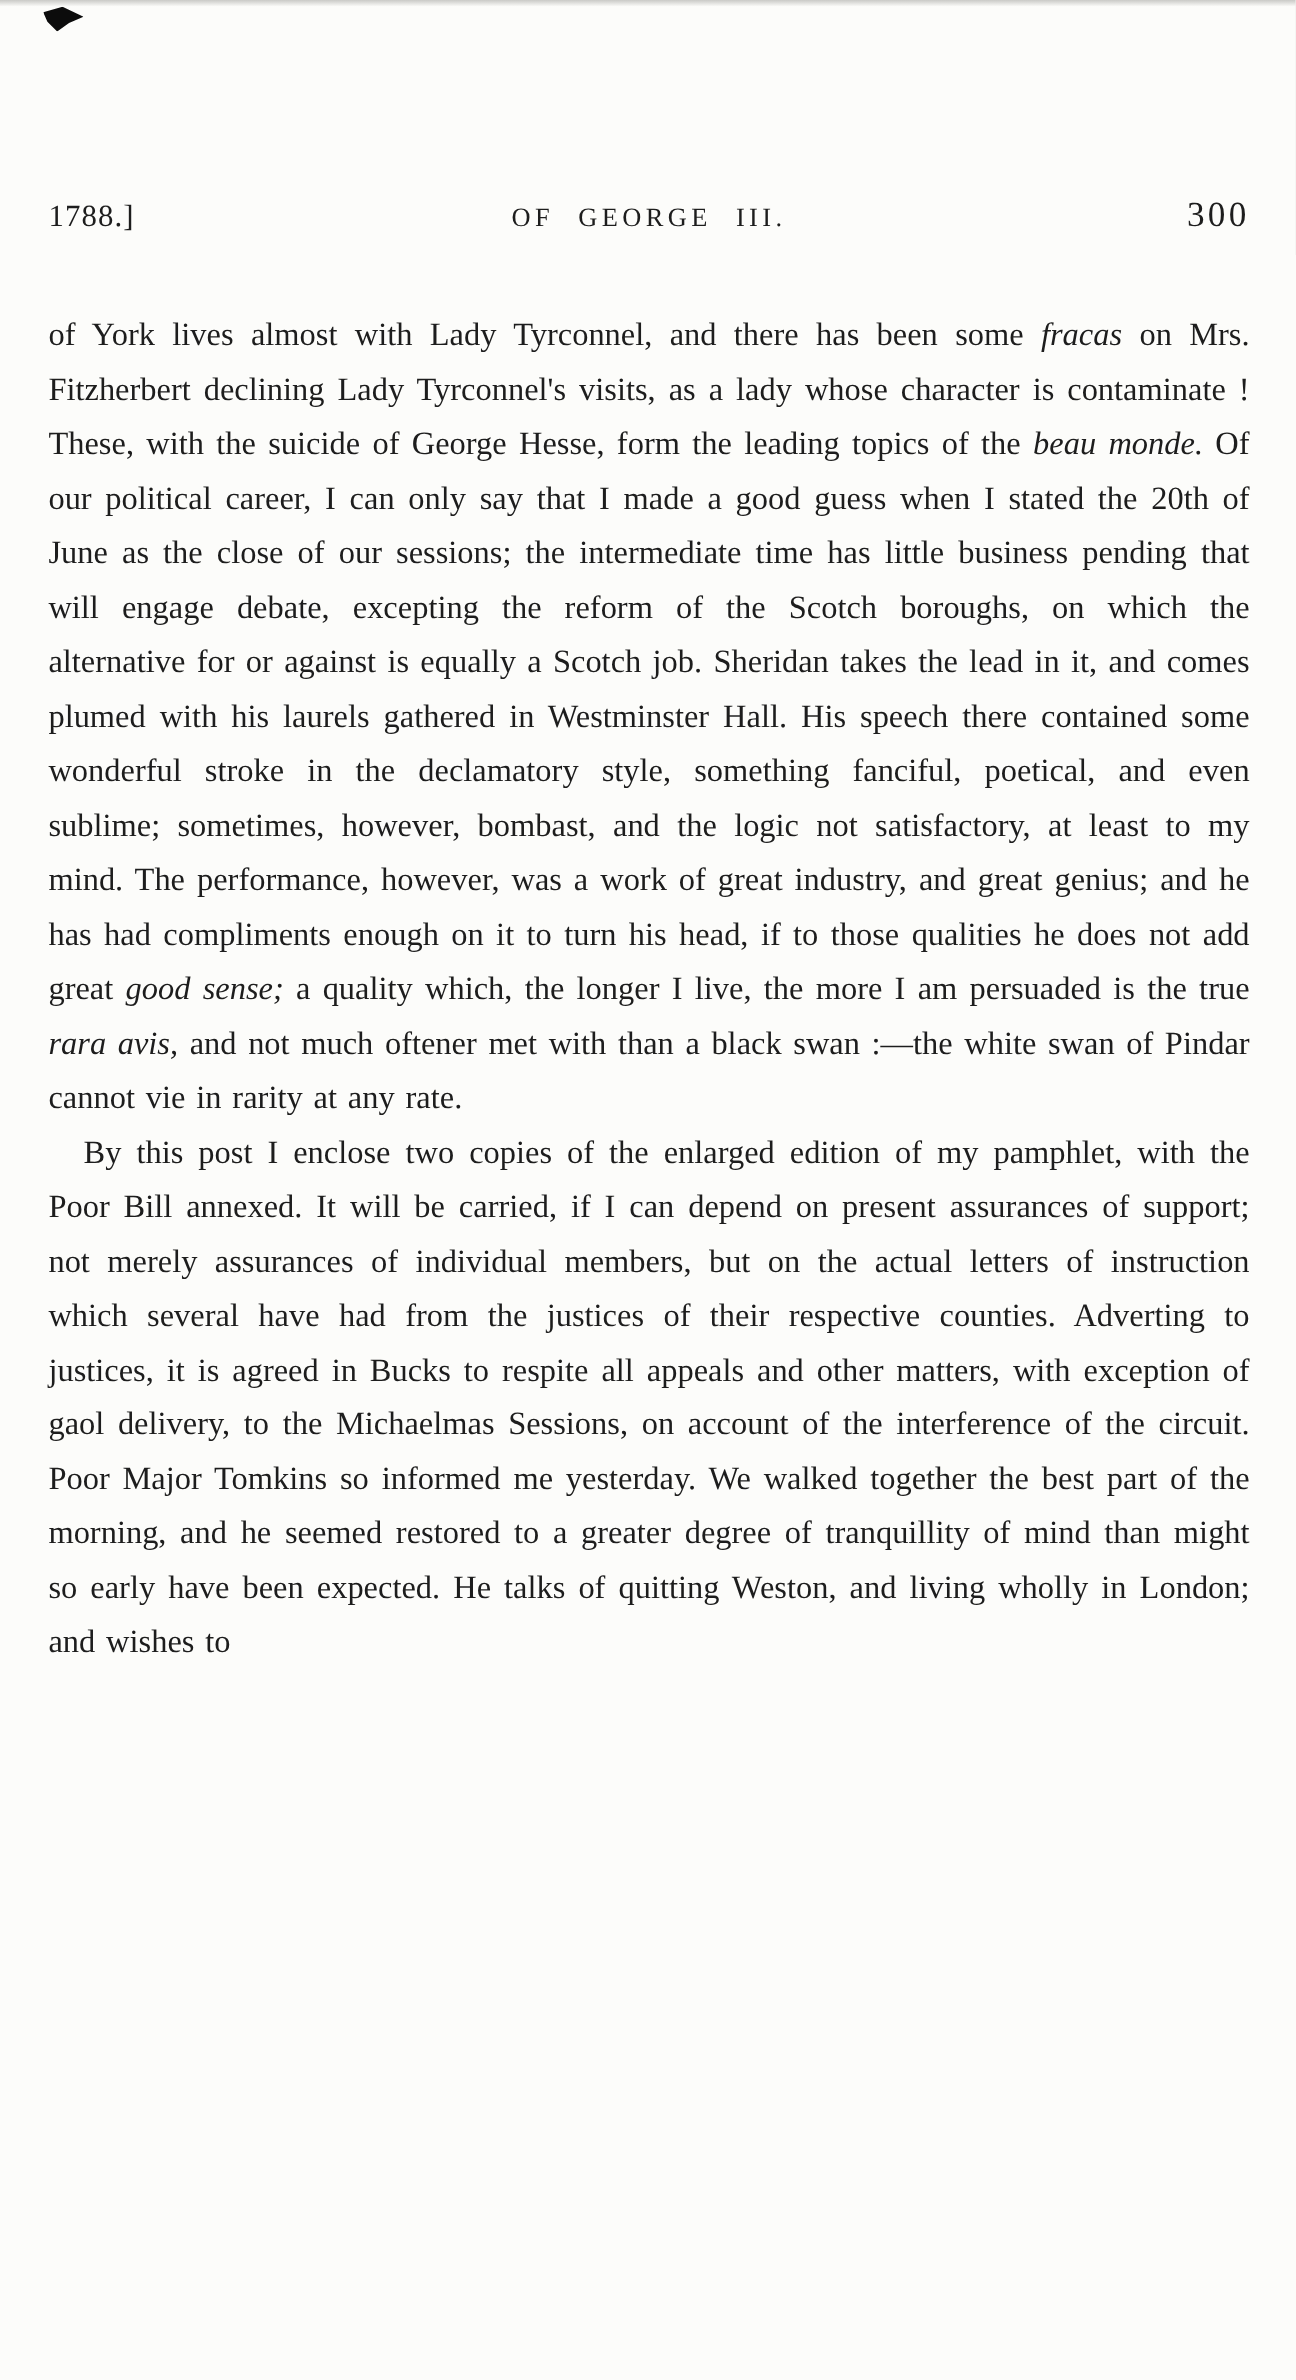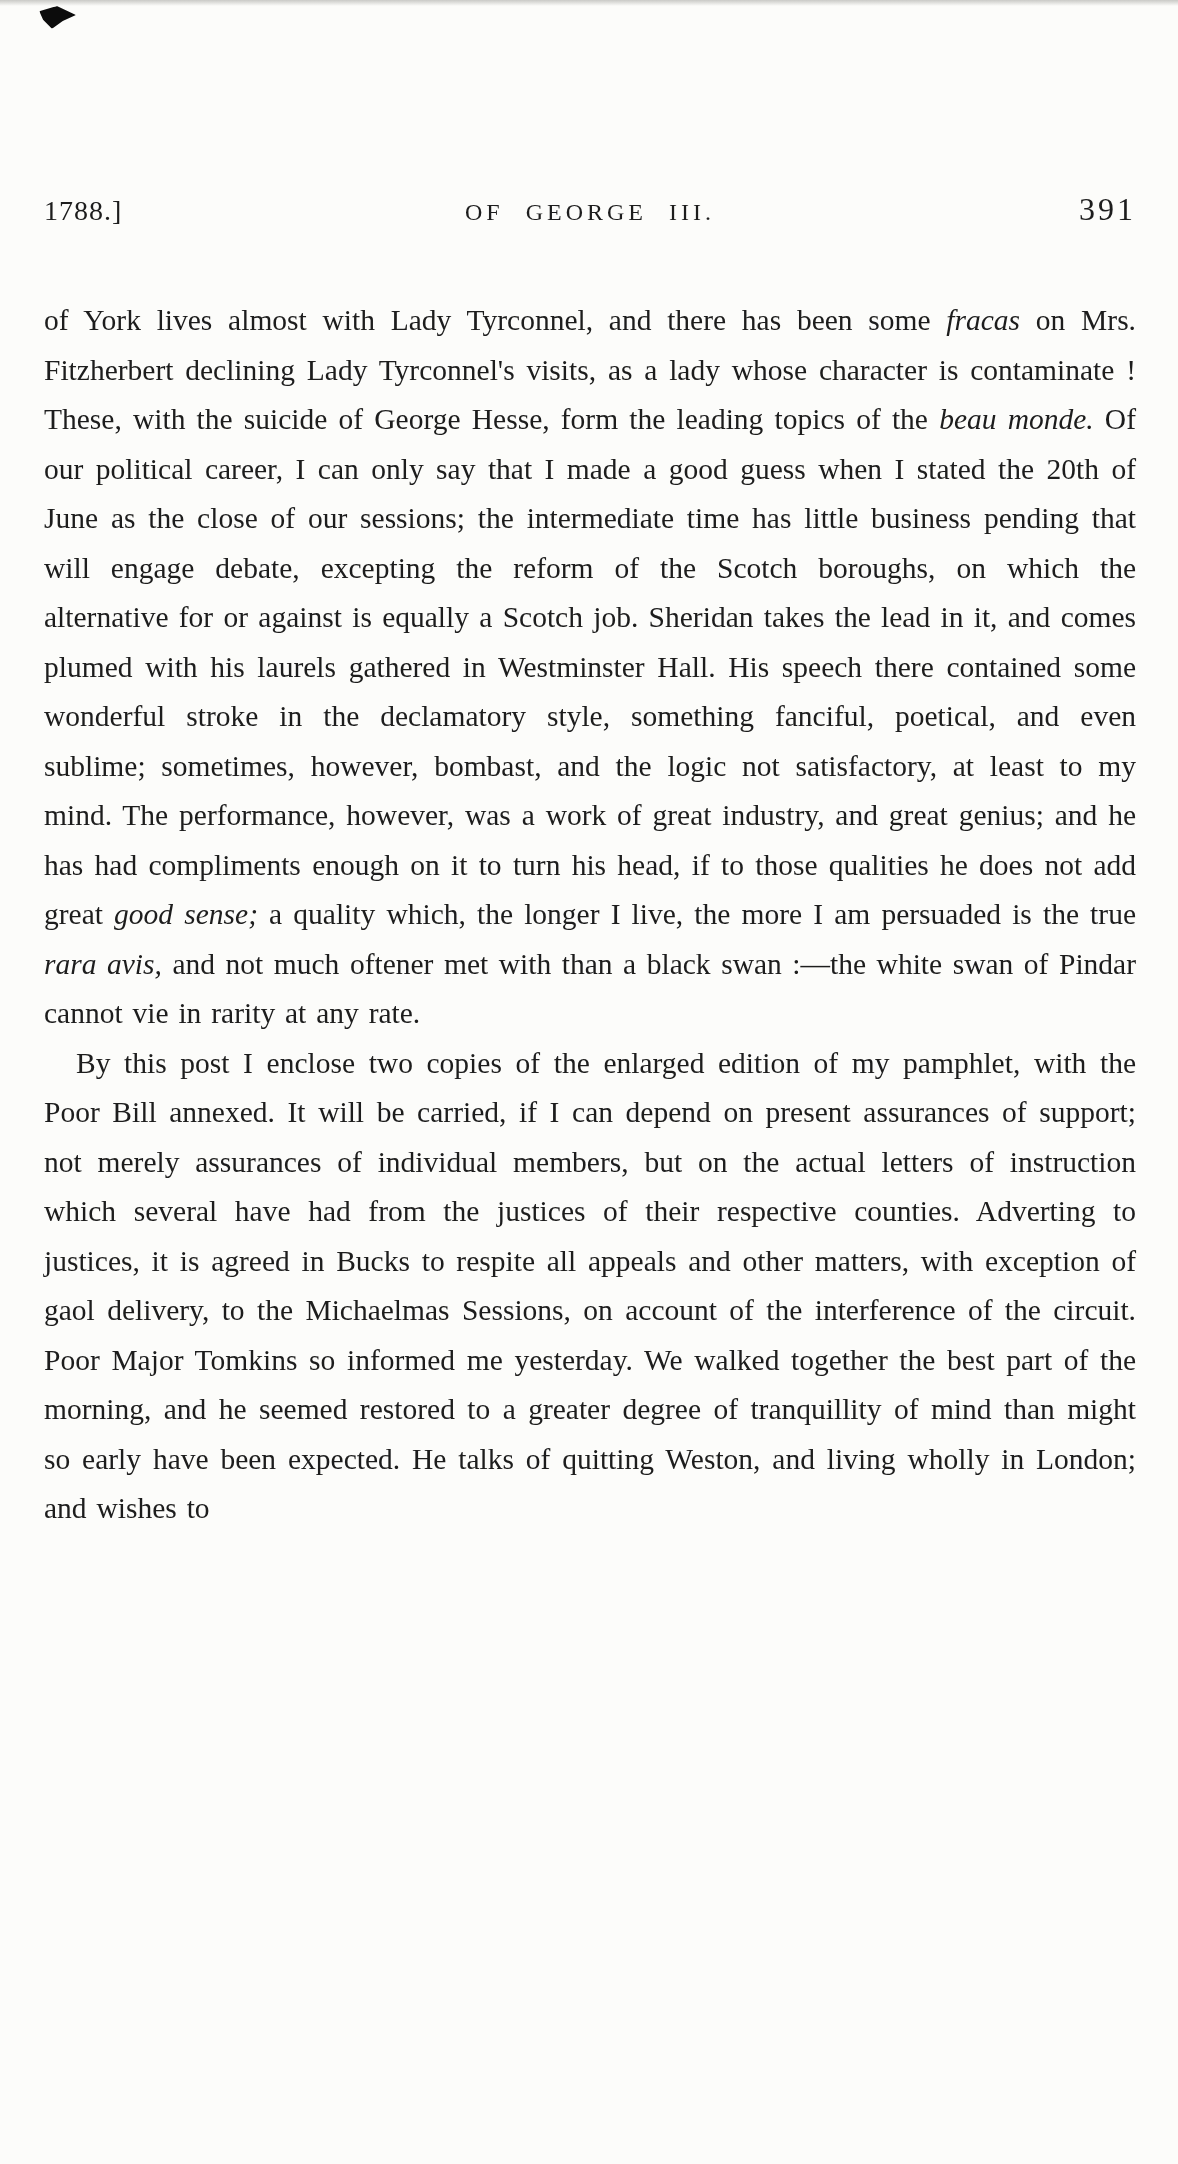--- a/index.html
+++ b/index.html
@@ -40,21 +40,20 @@
     position: absolute;
     left: 44px;
     top: 176px;
     width: 1092px;
     color: var(--ink, #1d1d1d);
   }
 
   .header {
     display: flex;
     align-items: baseline;
-    margin-top: 15px;
   }
   .h-left  { width: 190px; font-size: 28px; letter-spacing: 1px; }
   .h-center{ flex: 1; text-align: center; font-size: 24px; letter-spacing: 4px; word-spacing: 12px; }
   .h-right { width: 190px; text-align: right; font-size: 32px; letter-spacing: 3px; }
 
   .body {
     margin-top: 68px;
     font-size: 29.5px;
     line-height: 49.5px;
     text-align: justify;
@@ -68,21 +67,21 @@
 <body>
 
 <div class="page">
   <div class="scan-edge"></div>
   <div class="ink-mark"></div>
 
   <div class="content">
     <div class="header">
       <span class="h-left">1788.]</span>
       <span class="h-center">OF GEORGE III.</span>
-      <span class="h-right">391</span>
+      <span class="h-right">300</span>
     </div>
 
     <div class="body">
         <p><span>of York lives almost with Lady Tyrconnel, and there has been some </span><span class="it">fracas</span><span> on Mrs. Fitzherbert declining Lady Tyrconnel's visits, as a lady whose character is contaminate !  These, with the suicide of George Hesse, form the leading topics of the </span><span class="it">beau monde.</span><span>  Of our political career, I can only say that I made a good guess when I stated the 20th of June as the close of our sessions; the intermediate time has little business pending that will engage debate, excepting the reform of the Scotch boroughs, on which the alternative for or against is equally a Scotch job.  Sheridan takes the lead in it, and comes plumed with his laurels gathered in Westminster Hall.  His speech there contained some wonderful stroke in the declamatory style, something fanciful, poetical, and even sublime; sometimes, however, bombast, and the logic not satisfactory, at least to my mind.  The performance, however, was a work of great industry, and great genius; and he has had compliments enough on it to turn his head, if to those qualities he does not add great </span><span class="it">good sense;</span><span> a quality which, the longer I live, the more I am persuaded is the true </span><span class="it">rara avis,</span><span> and not much oftener met with than a black swan :—the white swan of Pindar cannot vie in rarity at any rate.</span></p>
         <p class="indent"><span>By this post I enclose two copies of the enlarged edition of my pamphlet, with the Poor Bill annexed.  It will be carried, if I can depend on present assurances of support; not merely assurances of individual members, but on the actual letters of instruction which several have had from the justices of their respective counties.  Adverting to justices, it is agreed in Bucks to respite all appeals and other matters, with exception of gaol delivery, to the Michaelmas Sessions, on account of the interference of the circuit.  Poor Major Tomkins so informed me yesterday.  We walked together the best part of the morning, and he seemed restored to a greater degree of tranquillity of mind than might so early have been expected.  He talks of quitting Weston, and living wholly in London; and wishes to</span></p>
       </div>
   </div>
 </div>
 
 </body></html>

